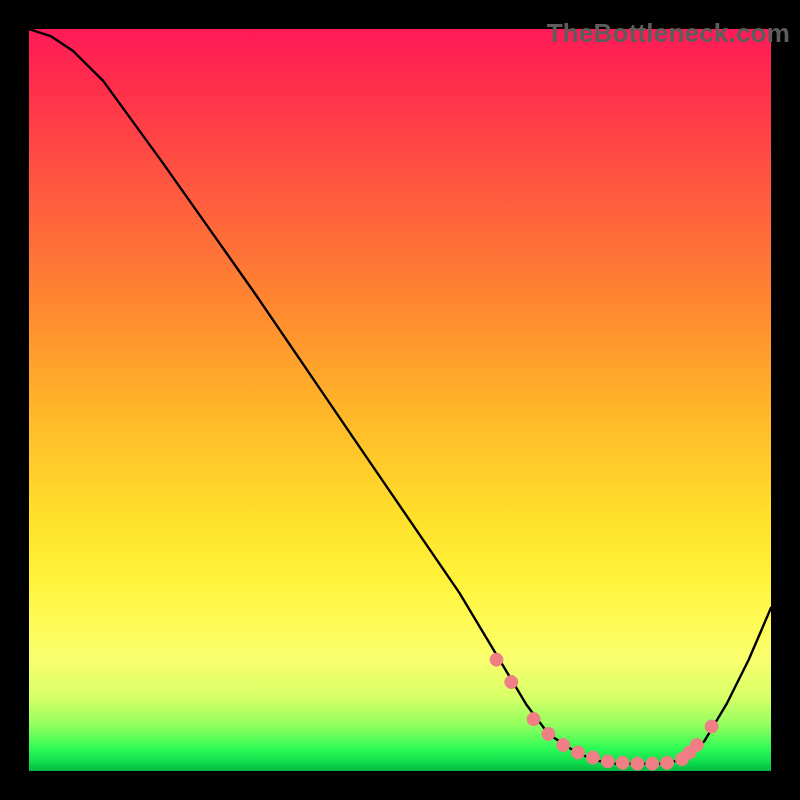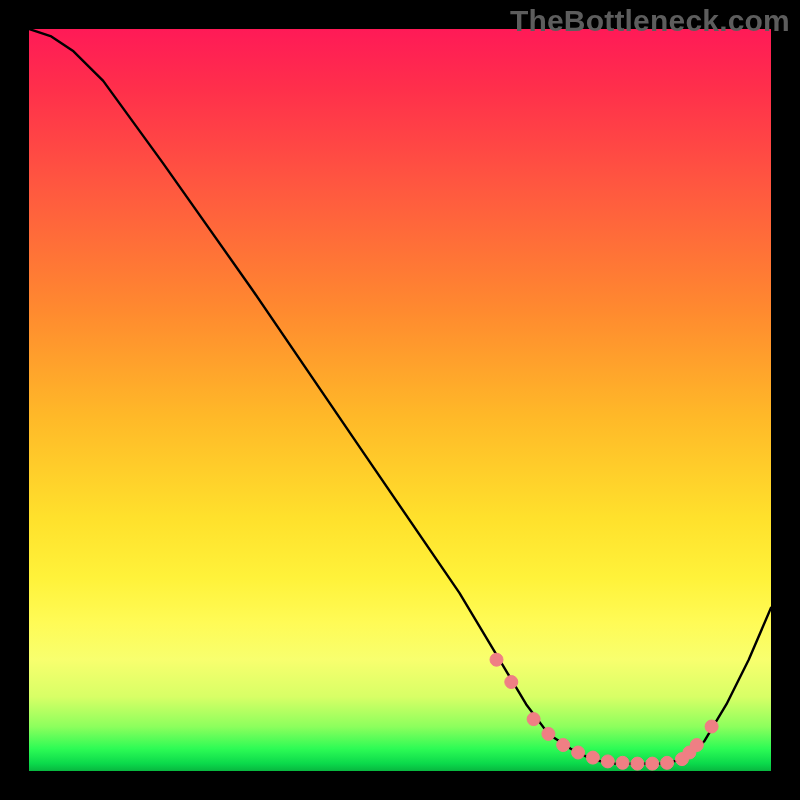--- a/index.html
+++ b/index.html
@@ -12,24 +12,24 @@
     font-family: Arial, Helvetica, sans-serif;
   }
   .stage {
     position: relative;
     width: 800px;
     height: 800px;
     background: #000;
   }
   .watermark {
     position: absolute;
-    top: 4px;
+    top: 18px;
     right: 10px;
     color: #5d5d5d;
-    font-size: 30px;
+    font-size: 26px;
     font-weight: 600;
     letter-spacing: 0.2px;
     z-index: 5;
   }
   .plot {
     position: absolute;
     left: 29px;
     top: 29px;
     width: 742px;
     height: 742px;

